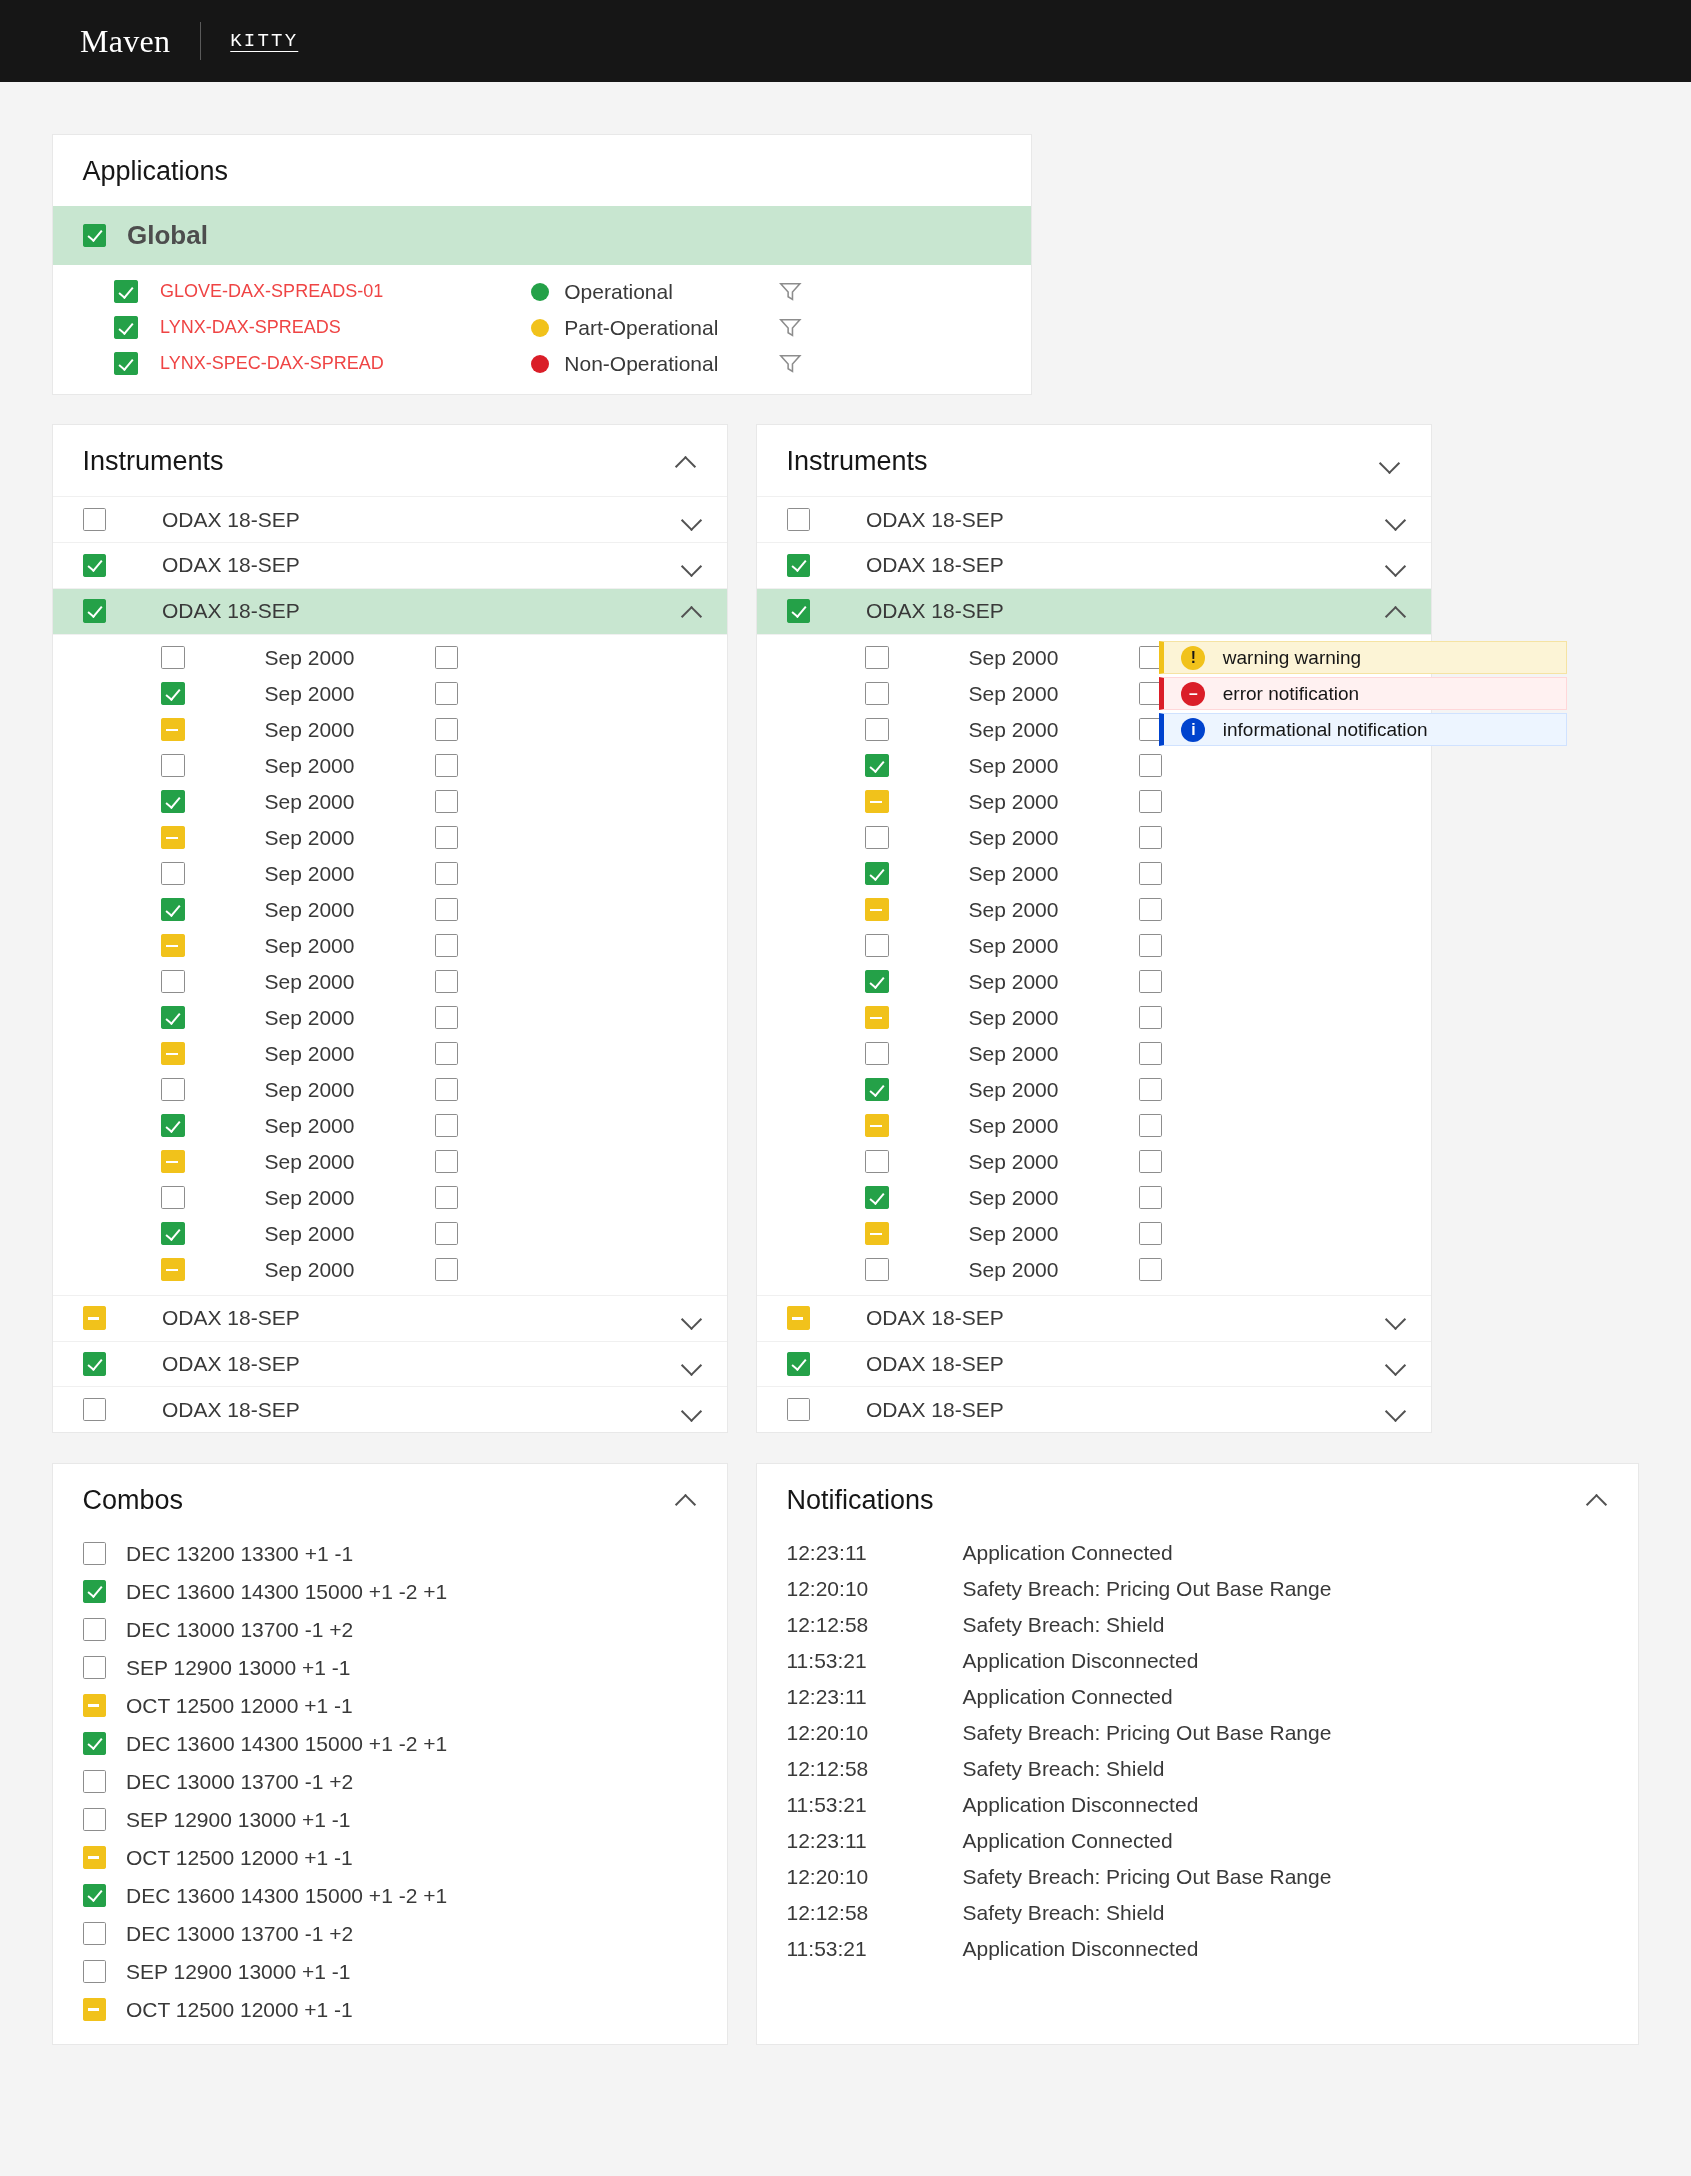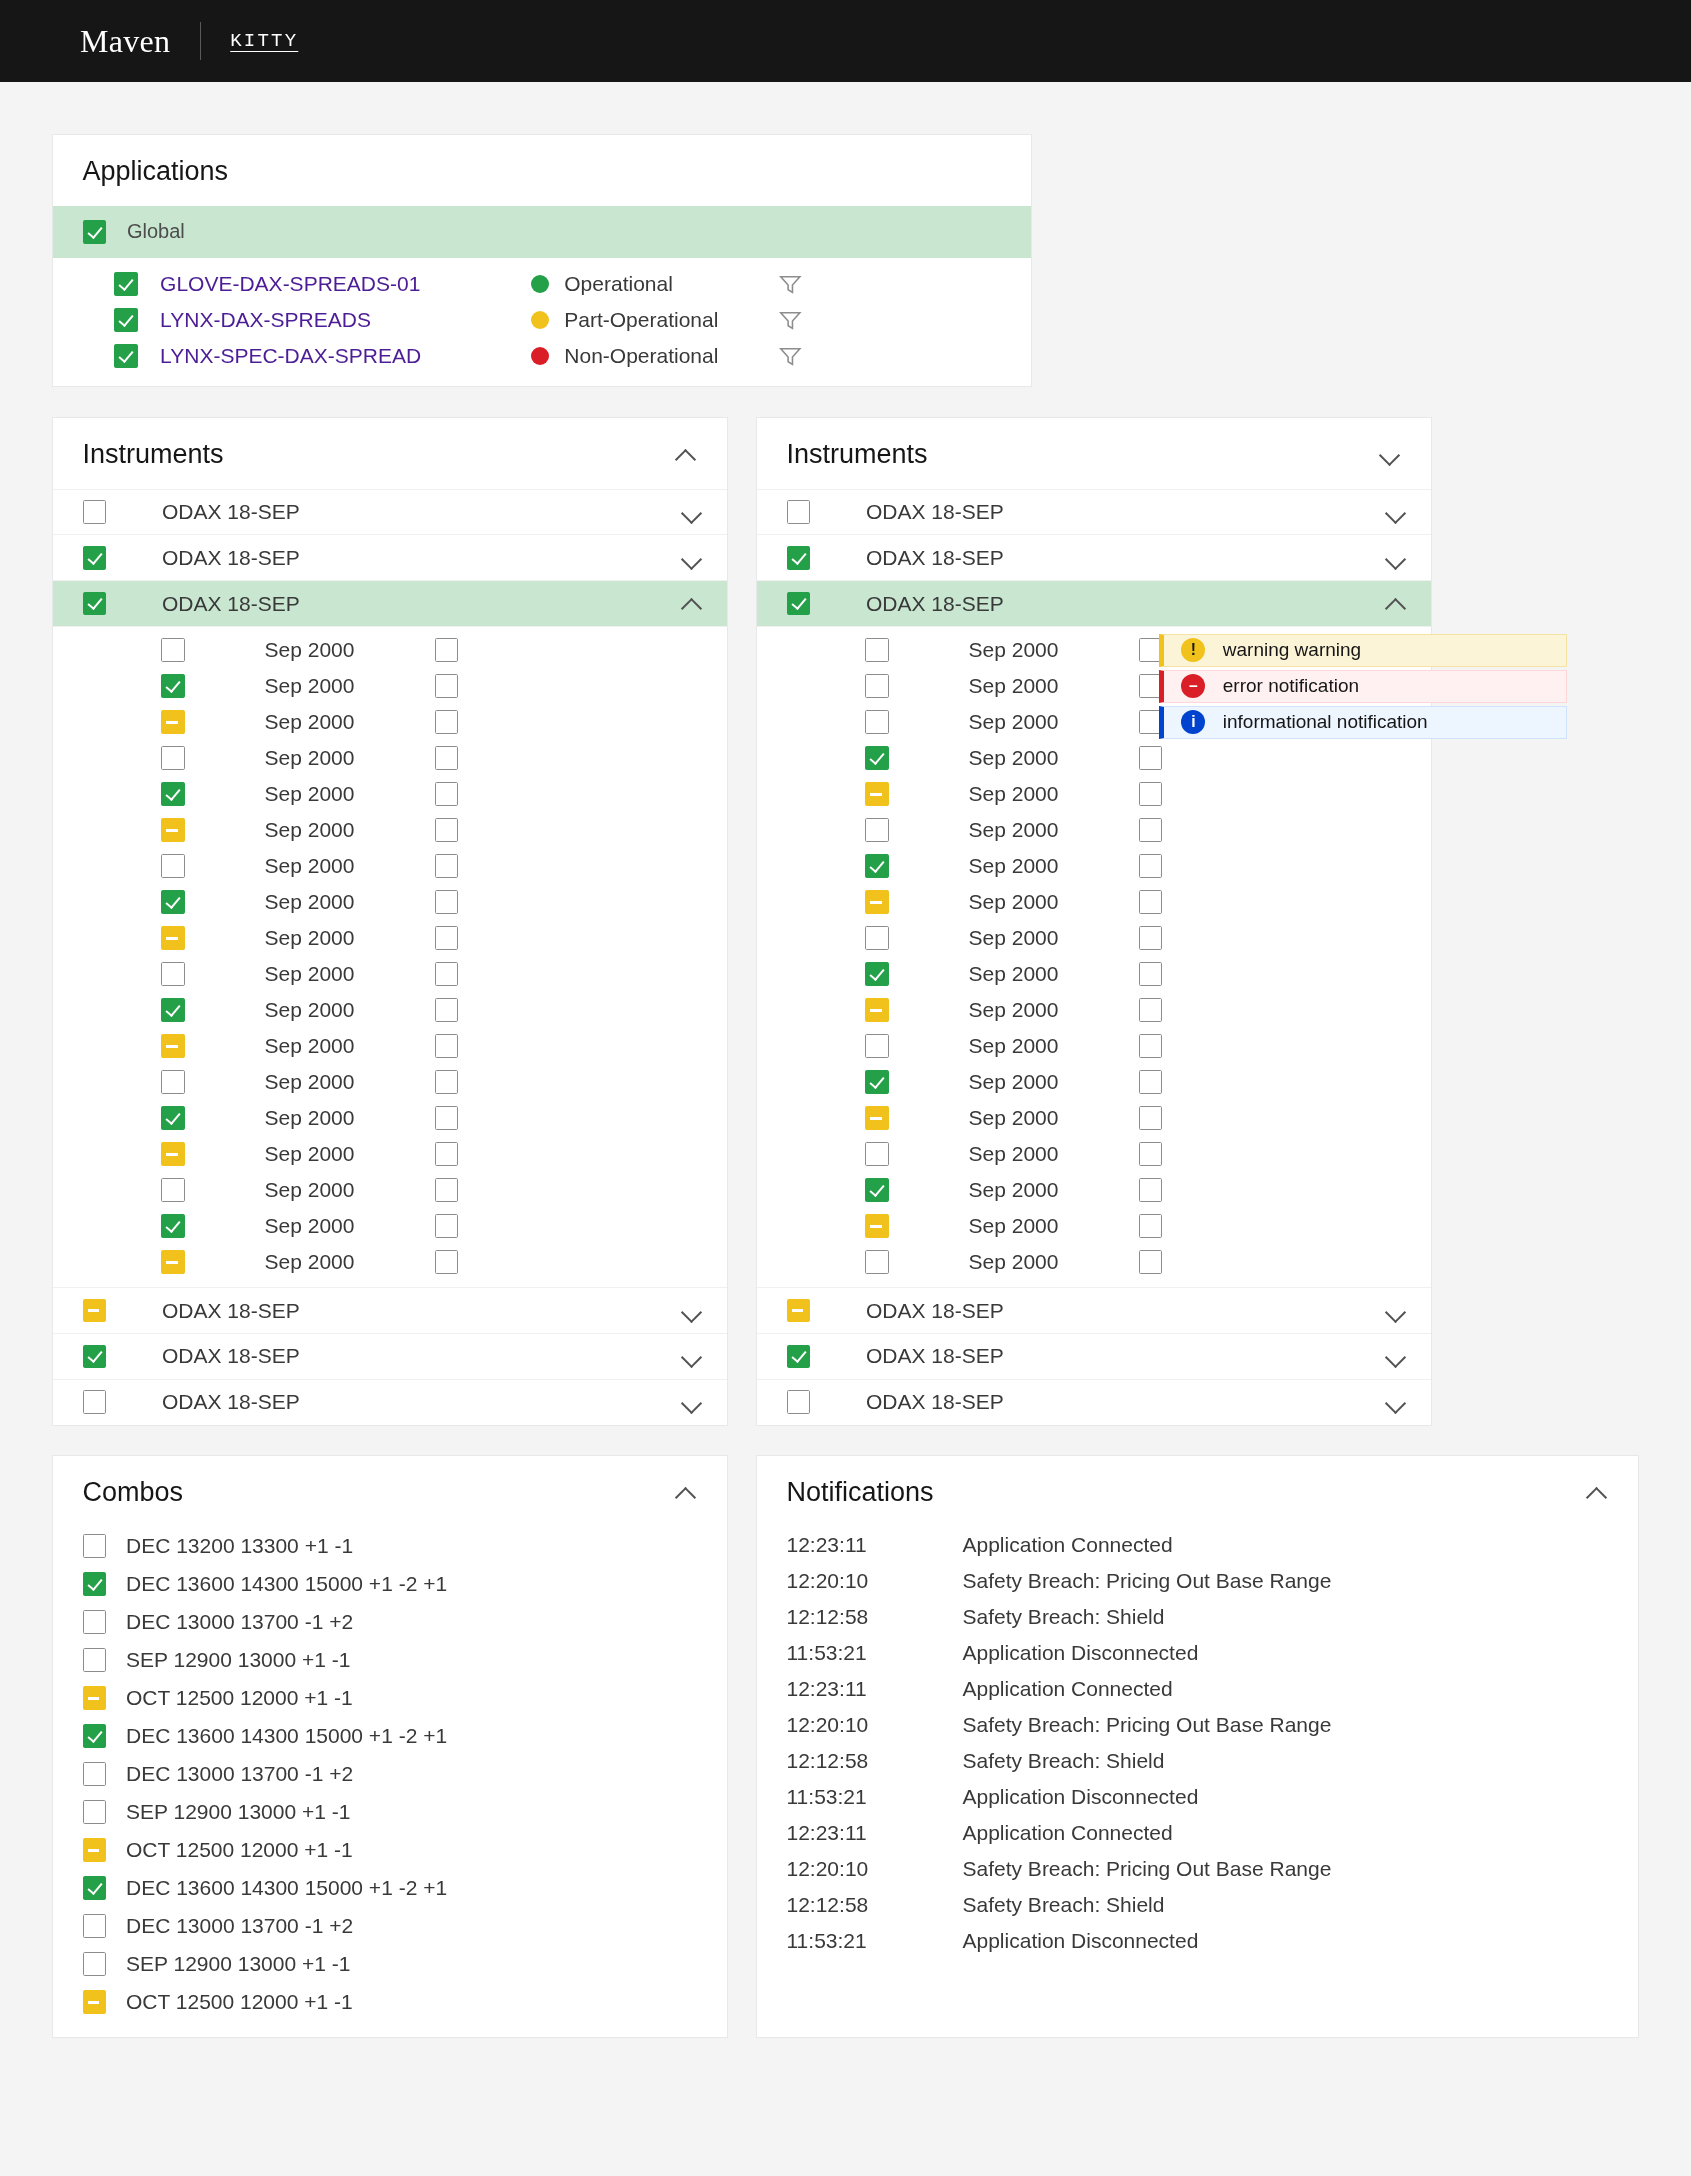--- a/index.html
+++ b/index.html
@@ -115,31 +115,31 @@
 
   
   .apps-card { width: 980px; }
   .app-global {
     background: #c8e6d0;
     display: flex;
     align-items: center;
     gap: 21px;
     padding: 14px 29.5px;
   }
-  .app-global .label { font-size: 20px; color: #4d4d4d; }
+  .app-global .label { font-size: 26px; color: #4d4d4d; font-weight: bold; }
   .app-rows { padding: 8.7px 0 12px 0; }
   .app-row {
     display: flex;
     align-items: center;
     padding: 6px 29.5px 6px 61px;
     gap: 22.6px;
   }
   .app-name {
-    font-size: 21px;
-    color: #4c1d95;
+    font-size: 18px;
+    color: #ef4444;
     width: 348px;
   }
   .status {
     display: flex;
     align-items: center;
     gap: 15.6px;
     width: 226px;
   }
   .dot { width: 18px; height: 18px; border-radius: 50%; flex: 0 0 auto; }
   .status-label { font-size: 21px; color: #393939; }

